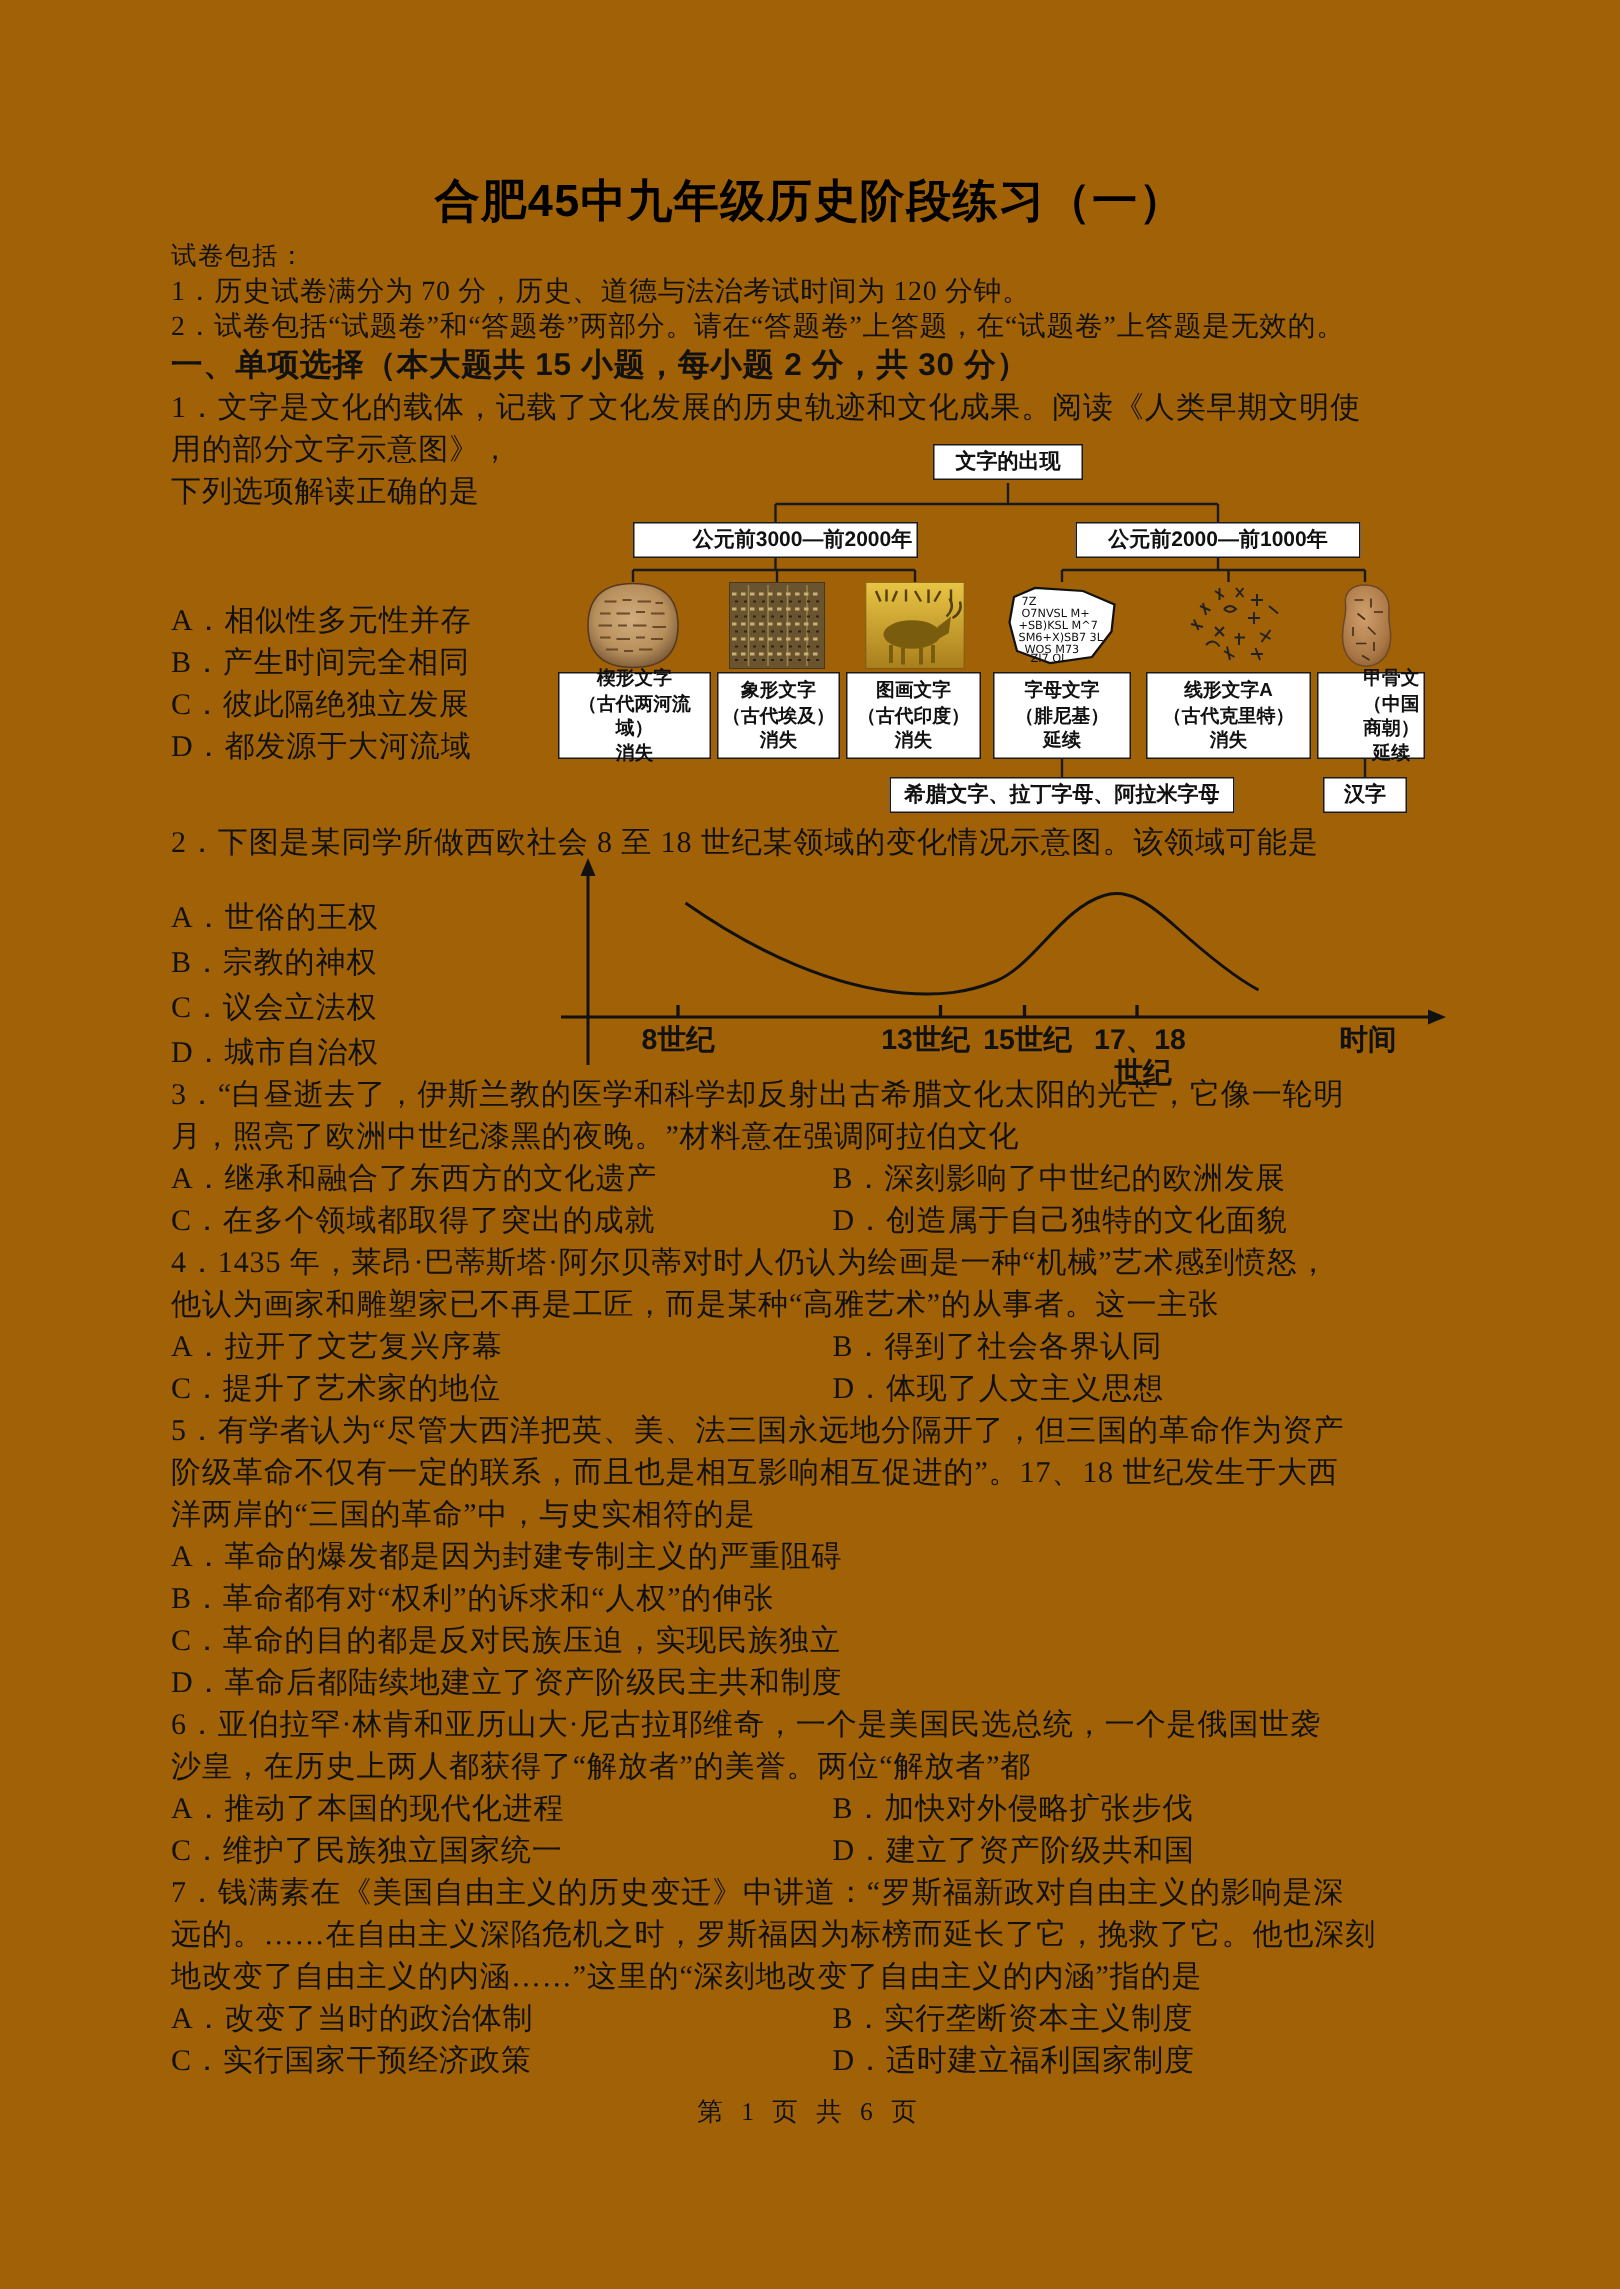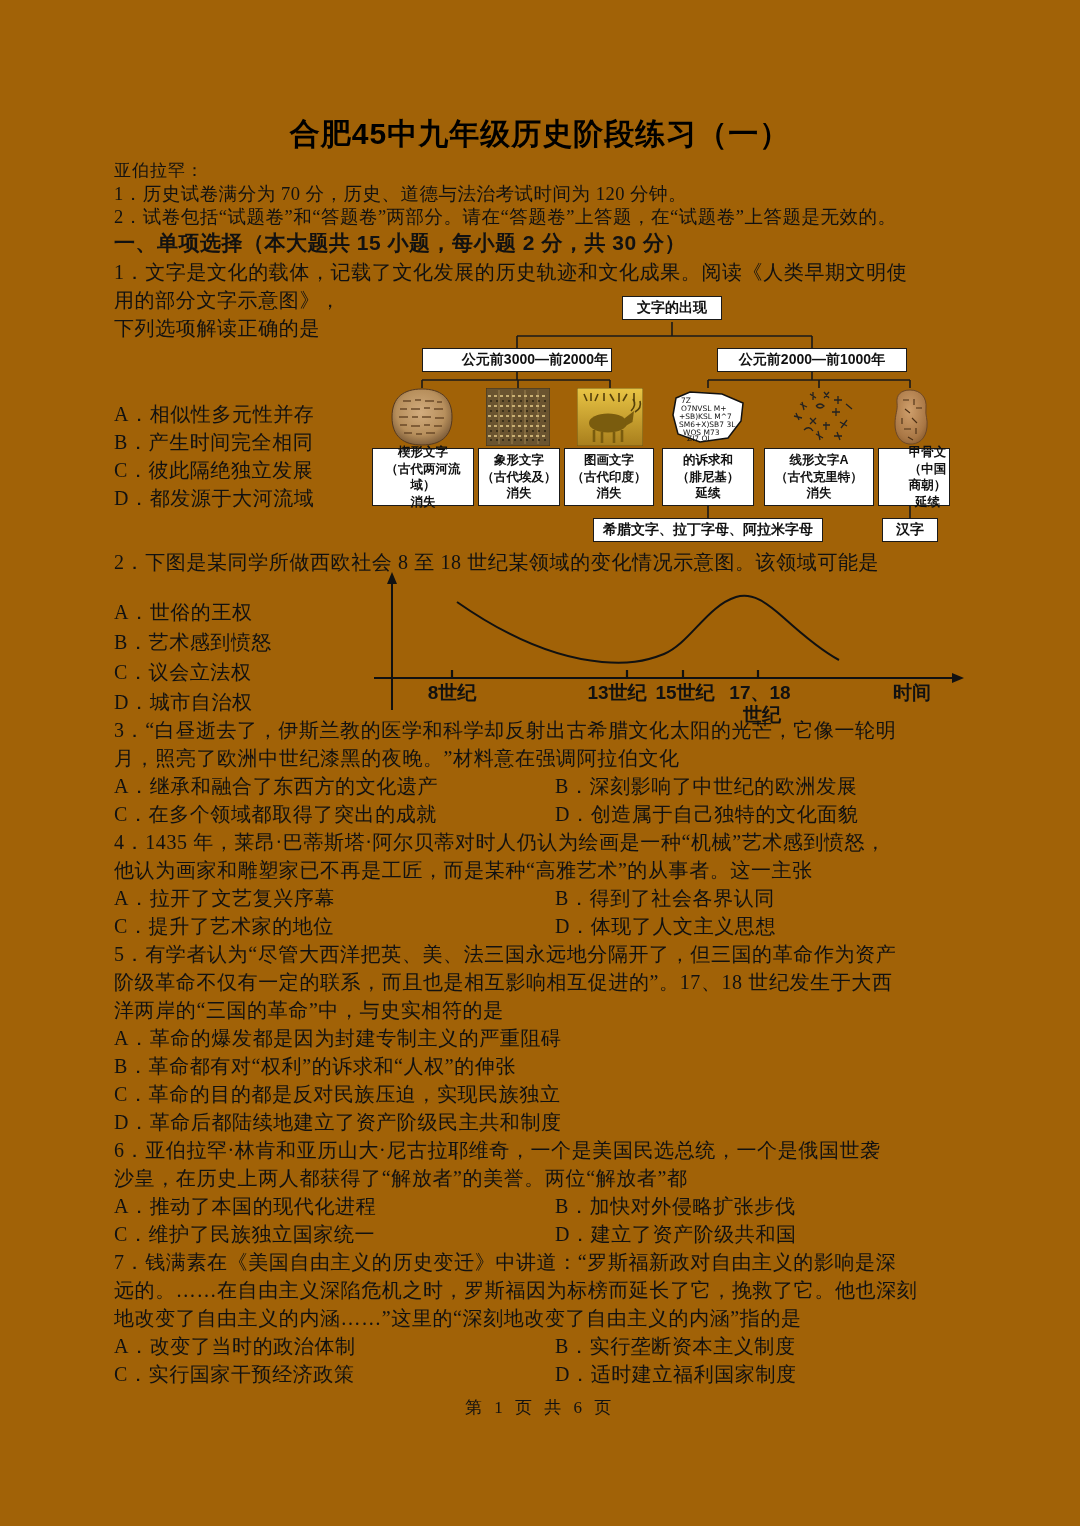--- a/index.html
+++ b/index.html
@@ -29,21 +29,21 @@
   .tick-label{position:absolute;font-family:"Liberation Sans","DejaVu Sans",sans-serif;
               font-weight:bold;font-size:19px;color:#111;text-align:center;white-space:nowrap;}
   .footer{width:1080px;text-align:center;font-size:17px;letter-spacing:4px;}
 </style>
 </head>
 <body>
 
 <div id="page">
 
   <div class="abs title" style="top:114px;left:0;">合肥45中九年级历史阶段练习（一）</div>
-  <div class="abs notice-head" style="top:159px;left:114px;">亚伯拉罕：</div>
+  <div class="abs notice-head" style="top:159px;left:114px;">试卷包括：</div>
   <div class="abs notice" style="top:181px;left:114px;">1．历史试卷满分为 70 分，历史、道德与法治考试时间为 120 分钟。</div>
   <div class="abs notice" style="top:204px;left:114px;">2．试卷包括“试题卷”和“答题卷”两部分。请在“答题卷”上答题，在“试题卷”上答题是无效的。</div>
   <div class="abs section-head" style="top:229px;left:114px;">一、单项选择（本大题共 15 小题，每小题 2 分，共 30 分）</div>
 
   <div class="abs stem" style="top:258px;left:114px;">1．文字是文化的载体，记载了文化发展的历史轨迹和文化成果。阅读《人类早期文明使</div>
   <div class="abs stem" style="top:286px;left:114px;">用的部分文字示意图》，</div>
   <div class="abs stem" style="top:314px;left:114px;">下列选项解读正确的是</div>
   <div class="abs opt" style="top:400px;left:114px;">A．相似性多元性并存</div>
   <div class="abs opt" style="top:428px;left:114px;">B．产生时间完全相同</div>
   <div class="abs opt" style="top:456px;left:114px;">C．彼此隔绝独立发展</div>
@@ -155,42 +155,42 @@
       <span>象形文字</span>
       <span>（古代埃及）</span>
       <span>消失</span>
     </div>
     <div class="fc-box fc-label" style="left:192px;width:90px;">
       <span>图画文字</span>
       <span>（古代印度）</span>
       <span>消失</span>
     </div>
     <div class="fc-box fc-label" style="left:290px;width:92px;">
-      <span>的诉求和</span>
+      <span>字母文字</span>
       <span>（腓尼基）</span>
       <span>延续</span>
     </div>
     <div class="fc-box fc-label" style="left:392px;width:110px;">
       <span>线形文字A</span>
       <span>（古代克里特）</span>
       <span>消失</span>
     </div>
     <div class="fc-box fc-label" style="left:506px;width:72px;padding-left:28px;">
       <span>甲骨文</span>
       <span>（中国商朝）</span>
       <span>延续</span>
     </div>
 
     <div class="fc-box fc-bottom" style="left:221px;width:230px;">希腊文字、拉丁字母、阿拉米字母</div>
     <div class="fc-box fc-bottom" style="left:510px;width:56px;">汉字</div>
   </div>
 
   <div class="abs stem" style="top:548px;left:114px;">2．下图是某同学所做西欧社会 8 至 18 世纪某领域的变化情况示意图。该领域可能是</div>
   <div class="abs opt" style="top:598px;left:114px;">A．世俗的王权</div>
-  <div class="abs opt" style="top:628px;left:114px;">B．艺术感到愤怒</div>
+  <div class="abs opt" style="top:628px;left:114px;">B．宗教的神权</div>
   <div class="abs opt" style="top:658px;left:114px;">C．议会立法权</div>
   <div class="abs opt" style="top:688px;left:114px;">D．城市自治权</div>
 
   <div class="abs" id="q2chart">
     <svg width="596" height="150" style="position:absolute;left:0;top:0;">
       <g stroke="#111" stroke-width="2" fill="none">
         <path d="M20 138 V8"></path>
         <path d="M2 106 H586"></path>
         <path d="M80 98 V106 M255 98 V106 M311 98 V106 M386 98 V106" stroke-width="2.2"></path>
       </g>

